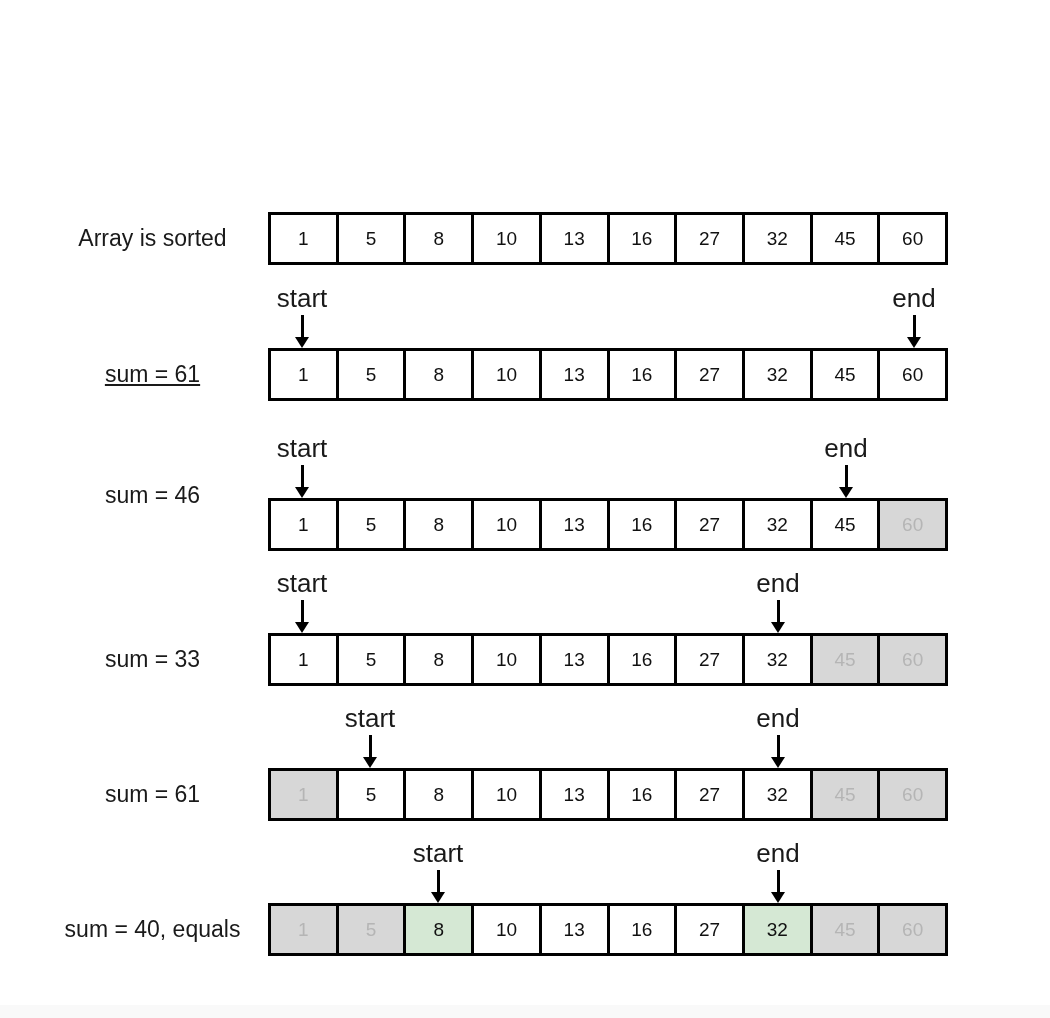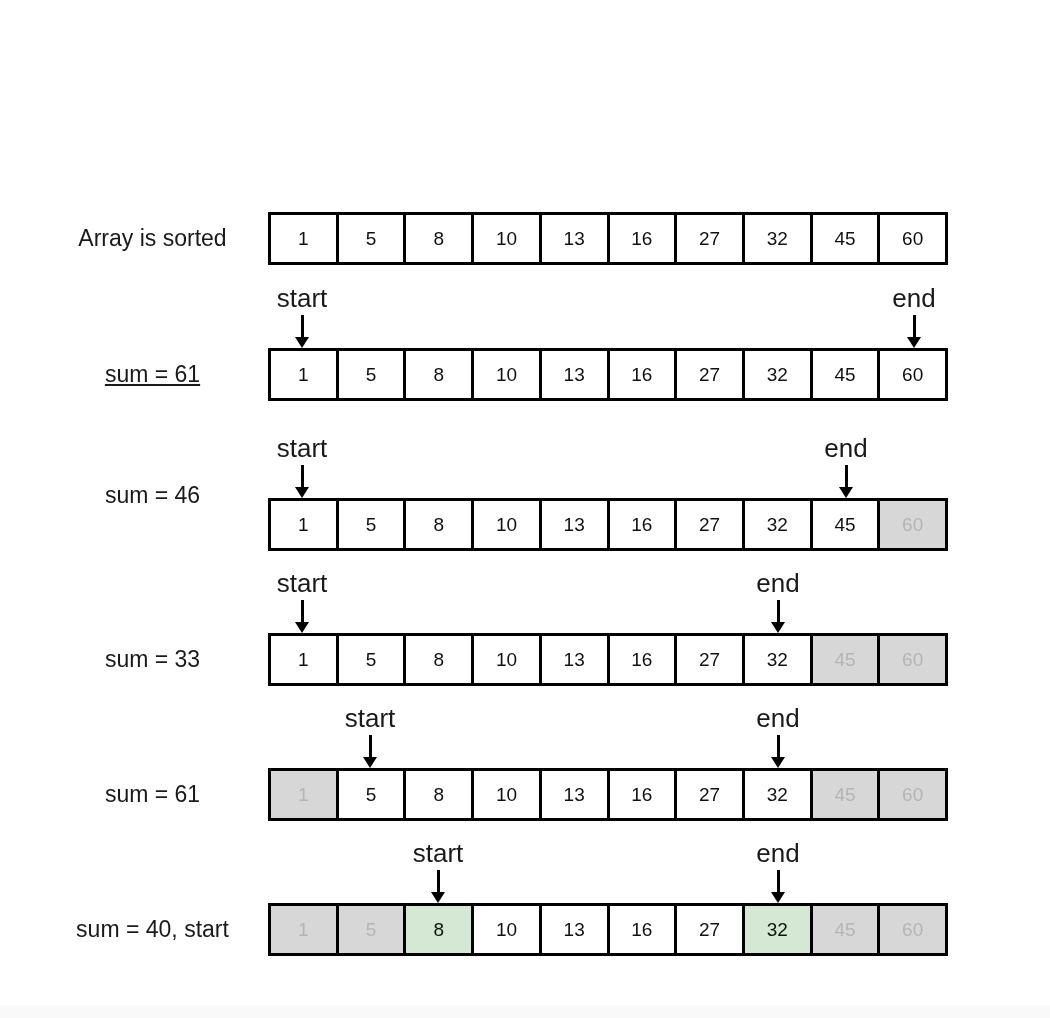--- a/index.html
+++ b/index.html
@@ -193,21 +193,21 @@
       <div class="pointer-label" style="left: 325px; top: 706px;">start</div>
       <div class="pointer-arrow" style="left: 363px; top: 735px;">
         <div class="stem"></div>
         <div class="head"></div>
       </div>
       <div class="pointer-label" style="left: 733px; top: 706px;">end</div>
       <div class="pointer-arrow" style="left: 771px; top: 735px;">
         <div class="stem"></div>
         <div class="head"></div>
       </div>
-      <div class="row-label" style="top: 916px;">sum = 40, start</div>
+      <div class="row-label" style="top: 916px;">sum = 40, equals</div>
       <div class="array-row" style="top: 903px;">
         <div class="array-cell" style="background: rgb(215, 215, 215); color: rgb(181, 181, 181);">1</div>
         <div class="array-cell" style="background: rgb(215, 215, 215); color: rgb(181, 181, 181);">5</div>
         <div class="array-cell" style="background: rgb(213, 232, 212); color: rgb(17, 17, 17);">8</div>
         <div class="array-cell" style="background: rgb(255, 255, 255); color: rgb(17, 17, 17);">10</div>
         <div class="array-cell" style="background: rgb(255, 255, 255); color: rgb(17, 17, 17);">13</div>
         <div class="array-cell" style="background: rgb(255, 255, 255); color: rgb(17, 17, 17);">16</div>
         <div class="array-cell" style="background: rgb(255, 255, 255); color: rgb(17, 17, 17);">27</div>
         <div class="array-cell" style="background: rgb(213, 232, 212); color: rgb(17, 17, 17);">32</div>
         <div class="array-cell" style="background: rgb(215, 215, 215); color: rgb(181, 181, 181);">45</div>

